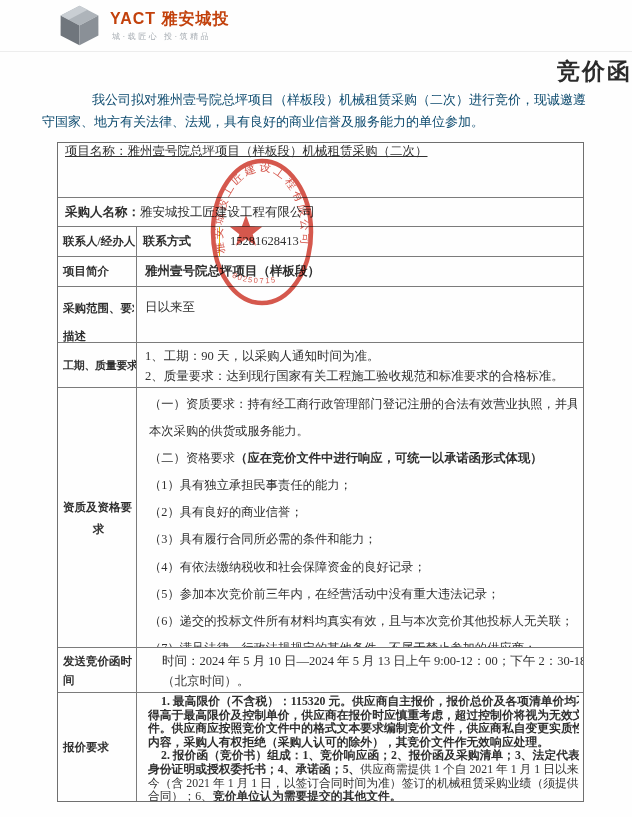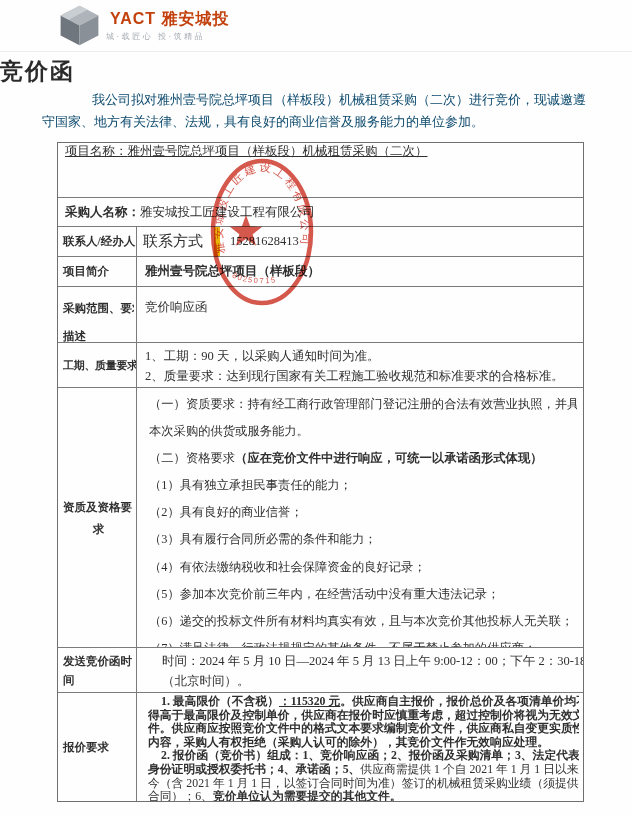--- a/index.html
+++ b/index.html
@@ -10,29 +10,29 @@
   .page{position:absolute;left:0;top:0;width:632px;height:817px;background:#fefefe;}
 
   
   .logo-cube{position:absolute;left:57px;top:3px;width:45px;height:45px;}
   .brand-text{
     position:absolute;left:110px;top:9px;
     font-family:"Liberation Sans","DejaVu Sans",sans-serif;
     font-weight:bold;font-size:16px;color:#c2410c;letter-spacing:1px;white-space:nowrap;
   }
   .brand-tagline{
-    position:absolute;left:106px;top:31px;
+    position:absolute;left:112px;top:31px;
     font-family:"Liberation Sans","DejaVu Sans",sans-serif;
     font-size:8px;color:#a6acb2;letter-spacing:2.5px;white-space:nowrap;
   }
   .header-rule{position:absolute;left:0;top:51px;width:632px;height:1px;background:#ededed;}
 
   
   .doc-title{
-    position:absolute;left:0;top:56px;width:632px;text-align:left;
+    position:absolute;left:0;top:56px;width:632px;text-align:right;
     font-size:23px;font-weight:bold;letter-spacing:2px;color:#2b2b2b;
   }
   .intro{position:absolute;left:42px;top:89px;width:556px;font-size:13px;line-height:21.5px;color:#0c4a6e;}
   .intro .tl:first-child{text-indent:50px;}
   .tl{white-space:nowrap;overflow:hidden;}
 
   
   .bid-table{
     position:absolute;left:57px;top:142px;width:527px;height:660px;
     border:1px solid #6f6f6f;box-sizing:border-box;display:flex;flex-direction:column;
@@ -45,42 +45,42 @@
     flex:0 0 79px;max-width:79px;border-right:1px solid #7b7b7b;
     font-weight:bold;font-size:11.5px;padding-left:5px;padding-right:2px;
   }
   .vcell{flex:1 1 auto;padding-left:8px;}
   .bold{font-weight:bold;}
   .r1{height:54px;align-items:flex-start;padding:0 0 7px 7px;text-decoration:underline;}
   .r2{height:29px;align-items:center;padding-left:7px;}
   .r3{height:30px;}
   .r3 .cell{display:flex;align-items:center;}
   .c-contact-val{flex:0 0 127px;max-width:127px;border-right:1px solid #7b7b7b;padding-left:8px;}
-  .c-phone-lab{flex:0 0 83px;max-width:83px;border-right:6px solid #eab308;font-weight:normal;font-size:15px;padding-left:6px;}
+  .c-phone-lab{flex:0 0 83px;max-width:83px;border-right:1px solid #eab308;font-weight:bold;font-size:12px;padding-left:6px;}
   .c-phone-val{flex:1 1 auto;padding-left:10px;}
   .r4{height:30px;}
   .r4 .lcell,.r4 .vcell{display:flex;align-items:center;}
   .r5{height:56px;}
   .r5 .lcell{padding-top:7px;line-height:28px;}
   .r5 .vcell{padding-top:10px;line-height:20px;}
   .r6{height:45px;}
   .r6 .lcell{display:flex;align-items:center;font-size:11px;letter-spacing:-0.3px;}
   .r6 .vcell{padding-top:4px;line-height:19.5px;}
   .r7{height:260px;}
   .r7 .lcell{display:flex;flex-direction:column;justify-content:center;line-height:22px;}
   .r7 .lcell .l2{text-align:center;}
   .r7 .vcell{padding:3px 6px 0 12px;line-height:27.1px;font-size:12.3px;}
   .r8{height:45px;gap:17px;}
   .r8 .lcell{padding-top:4px;line-height:19px;}
   .r8 .vcell{padding-top:4px;line-height:19.5px;}
   .r9{height:109px;}
   .r9 .lcell{display:flex;align-items:center;}
   .r9 .vcell{padding:2px 4px 0 11px;line-height:13.6px;font-size:11.8px;}
   .ind{text-indent:13px;}
-  .useg{text-decoration:underline;margin-top:28px;}
+  .useg{margin-top:28px;}
 
   
   .stamp{
     position:absolute;left:192px;top:147px;width:140px;height:170px;
     opacity:0.85;mix-blend-mode:multiply;pointer-events:none;
   }
 </style>
 </head>
 <body>
 
@@ -125,21 +125,21 @@
     <div class="trow r4">
       <div class="cell lcell tl">项目简介</div>
       <div class="cell vcell bold tl">雅州壹号院总坪项目（样板段）</div>
     </div>
 
     <div class="trow r5">
       <div class="cell lcell">
           <div class="tl">采购范围、要求</div>
           <div class="tl">描述</div>
         </div>
-      <div class="cell vcell tl">竞价响应函</div>
+      <div class="cell vcell tl">日以来至</div>
     </div>
 
     <div class="trow r6">
       <div class="cell lcell tl">工期、质量要求</div>
       <div class="cell vcell">
           <div class="tl">1、工期：90 天，以采购人通知时间为准。</div>
           <div class="tl">2、质量要求：达到现行国家有关工程施工验收规范和标准要求的合格标准。</div>
         </div>
     </div>
 

